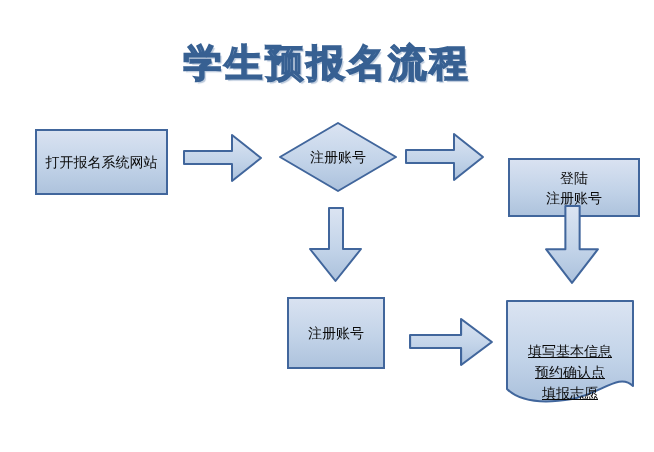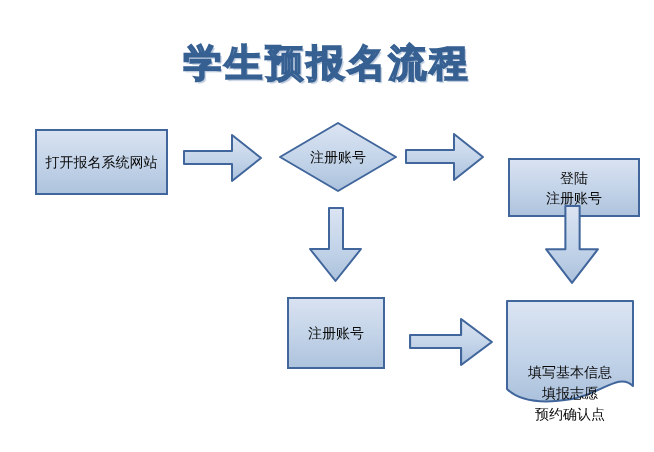--- a/index.html
+++ b/index.html
@@ -26,21 +26,21 @@
     display:flex;align-items:center;justify-content:center;
     text-align:center;font-size:14px;color:#0a0a0a;line-height:20px;
   }
   .svg-shape{position:absolute;}
   .svg-shape svg{display:block;}
   .overlay-label{
     position:absolute;left:0;top:0;width:100%;height:100%;
     display:flex;align-items:center;justify-content:center;
     text-align:center;font-size:14px;color:#0a0a0a;line-height:21px;
   }
-  .doc-label{align-items:flex-end;padding-top:19px;}
+  .doc-label{align-items:center;padding-top:19px;text-decoration:underline;}
   .lbl-block div{white-space:nowrap;}
 </style>
 </head>
 <body>
 
 <div class="canvas">
 
   <svg width="0" height="0" style="position:absolute" aria-hidden="true">
     <defs>
       <linearGradient id="shapeGrad" x1="0" y1="0" x2="0" y2="1">
@@ -105,19 +105,19 @@
     </svg>
   </div>
 
   <div class="svg-shape" style="left:506px;top:300px;width:128px;height:106px;">
     <svg width="128" height="106" viewBox="0 0 128 106" preserveAspectRatio="none">
       <path d="M1,1 L127,1 L127,86 C113,72 95,94 66,99 C42,103 16,104 1,89 Z" fill="url(#shapeGrad)" stroke="#41669c" stroke-width="2" stroke-linejoin="round"></path>
     </svg>
     <div class="overlay-label doc-label">
       <div class="lbl-block">
         <div>填写基本信息</div>
+        <div>预约确认点</div>
         <div>填报志愿</div>
-        <div>预约确认点</div>
       </div>
     </div>
   </div>
 
 </div>
 
 </body></html>

